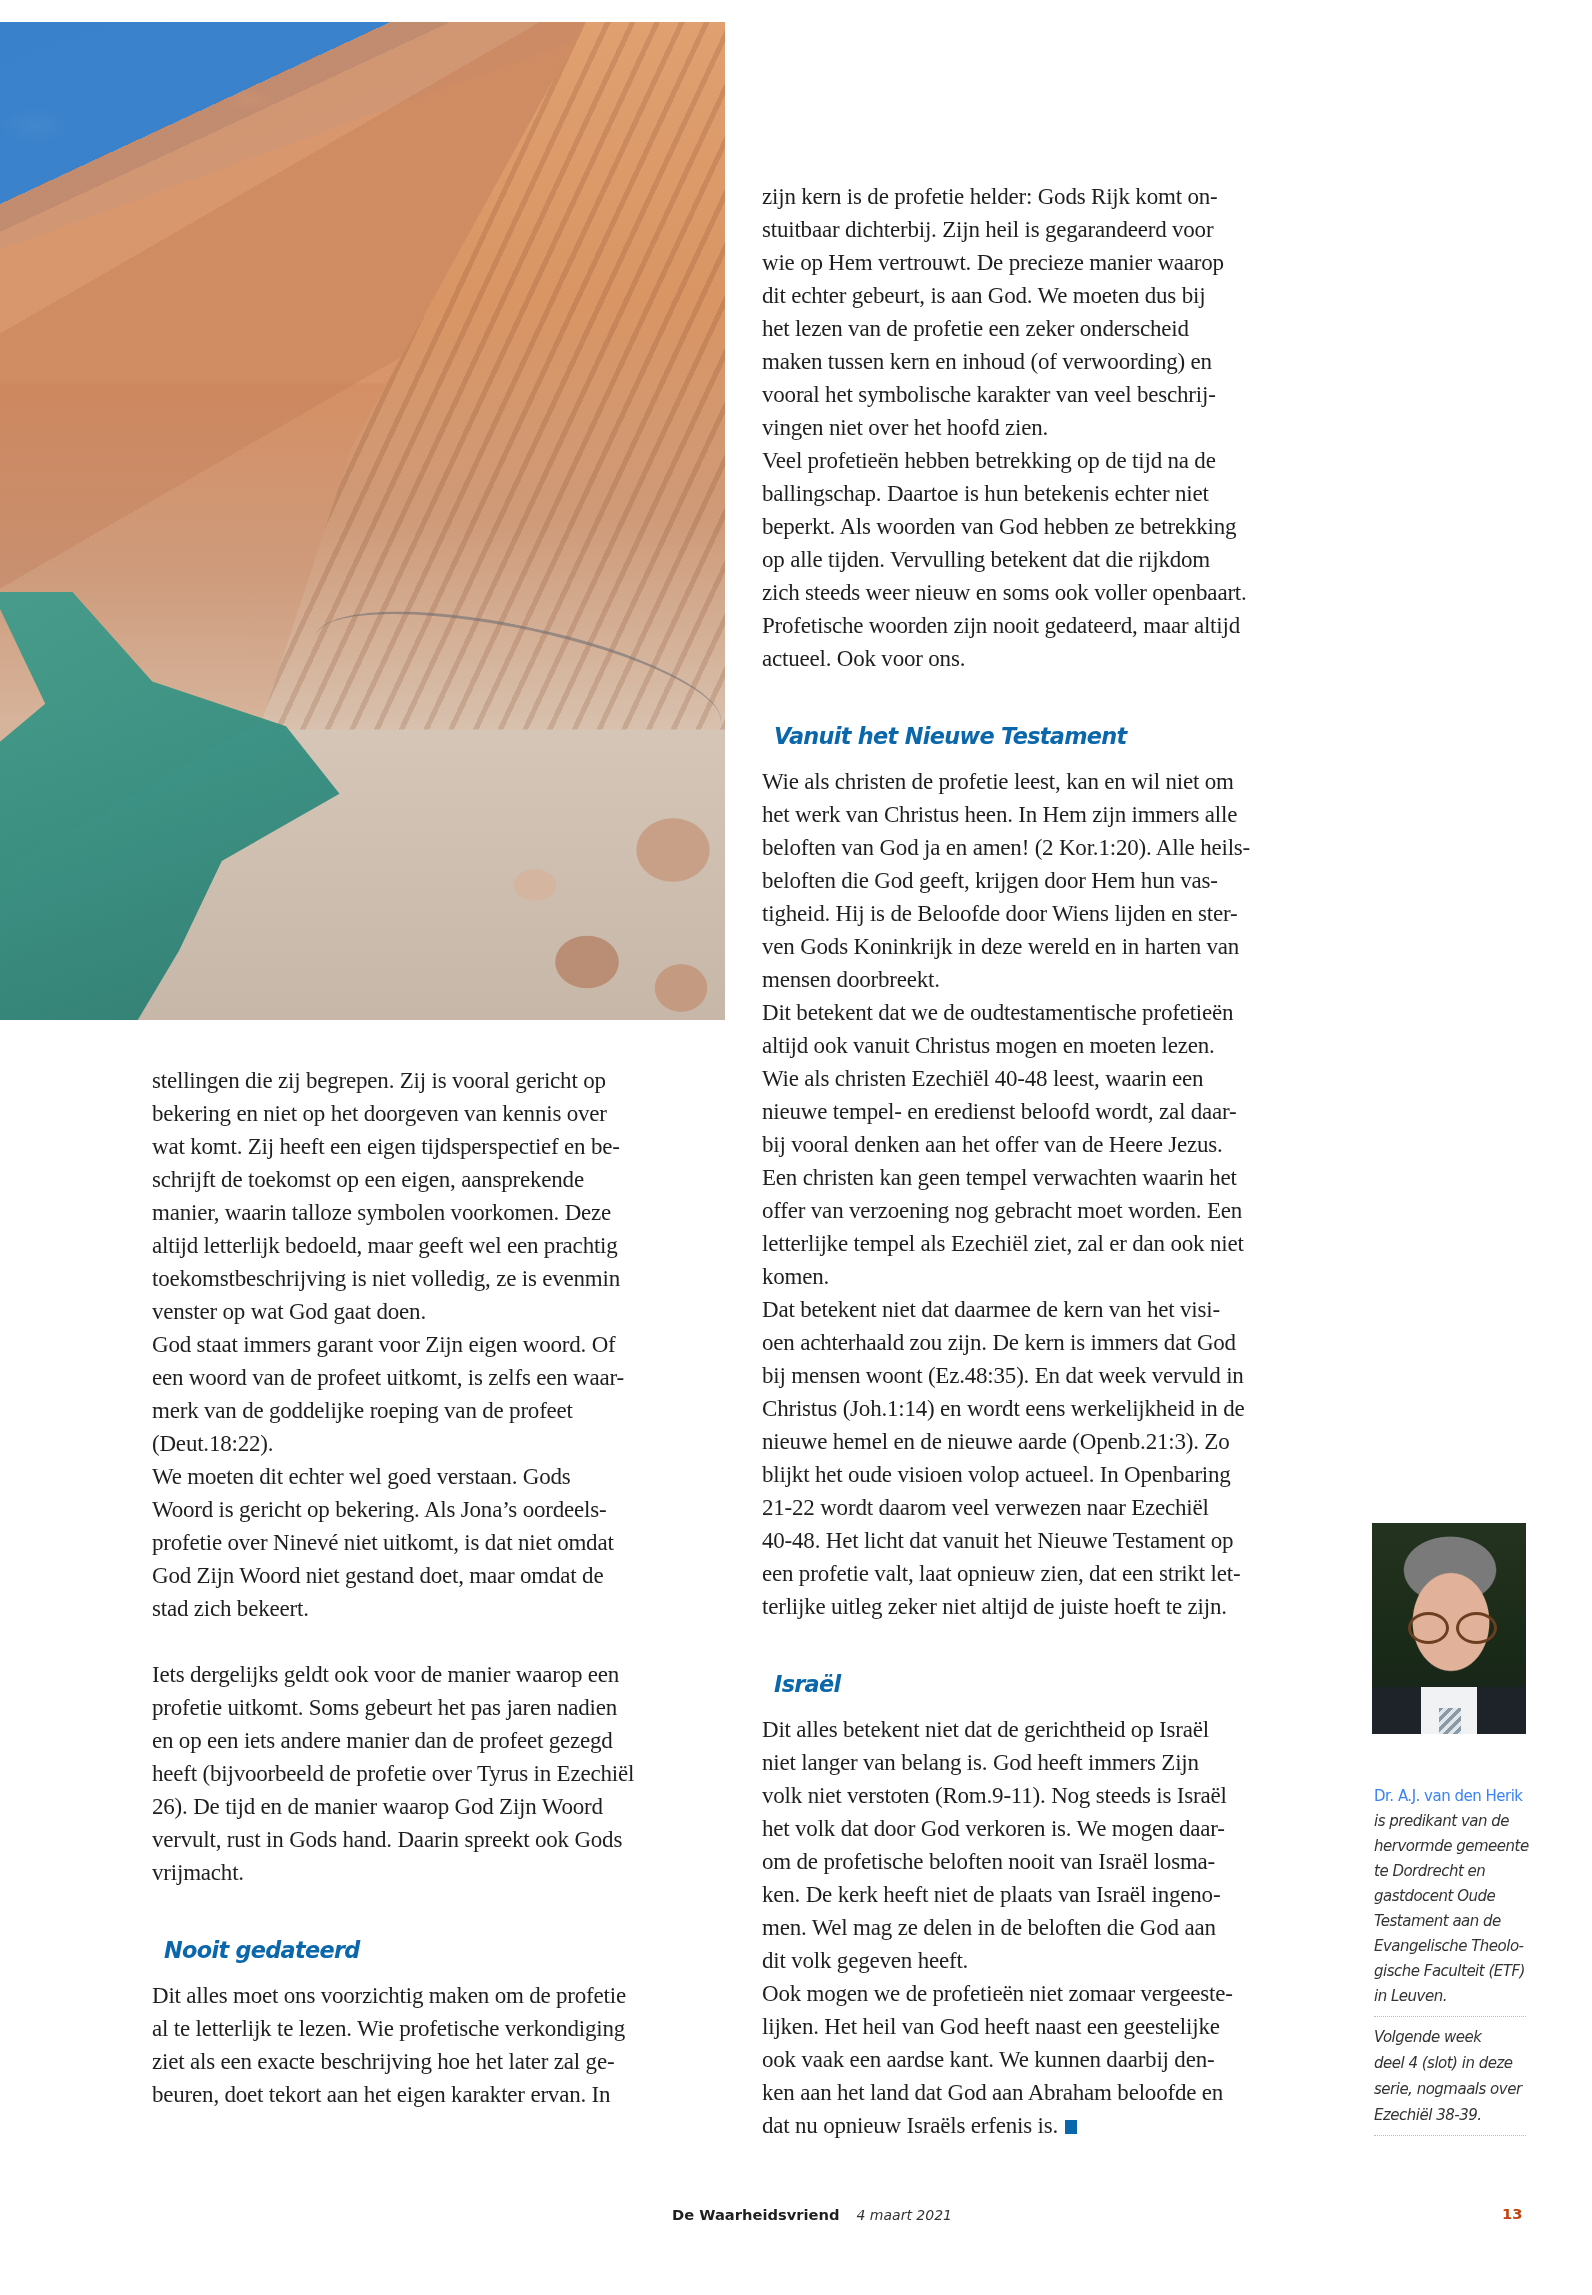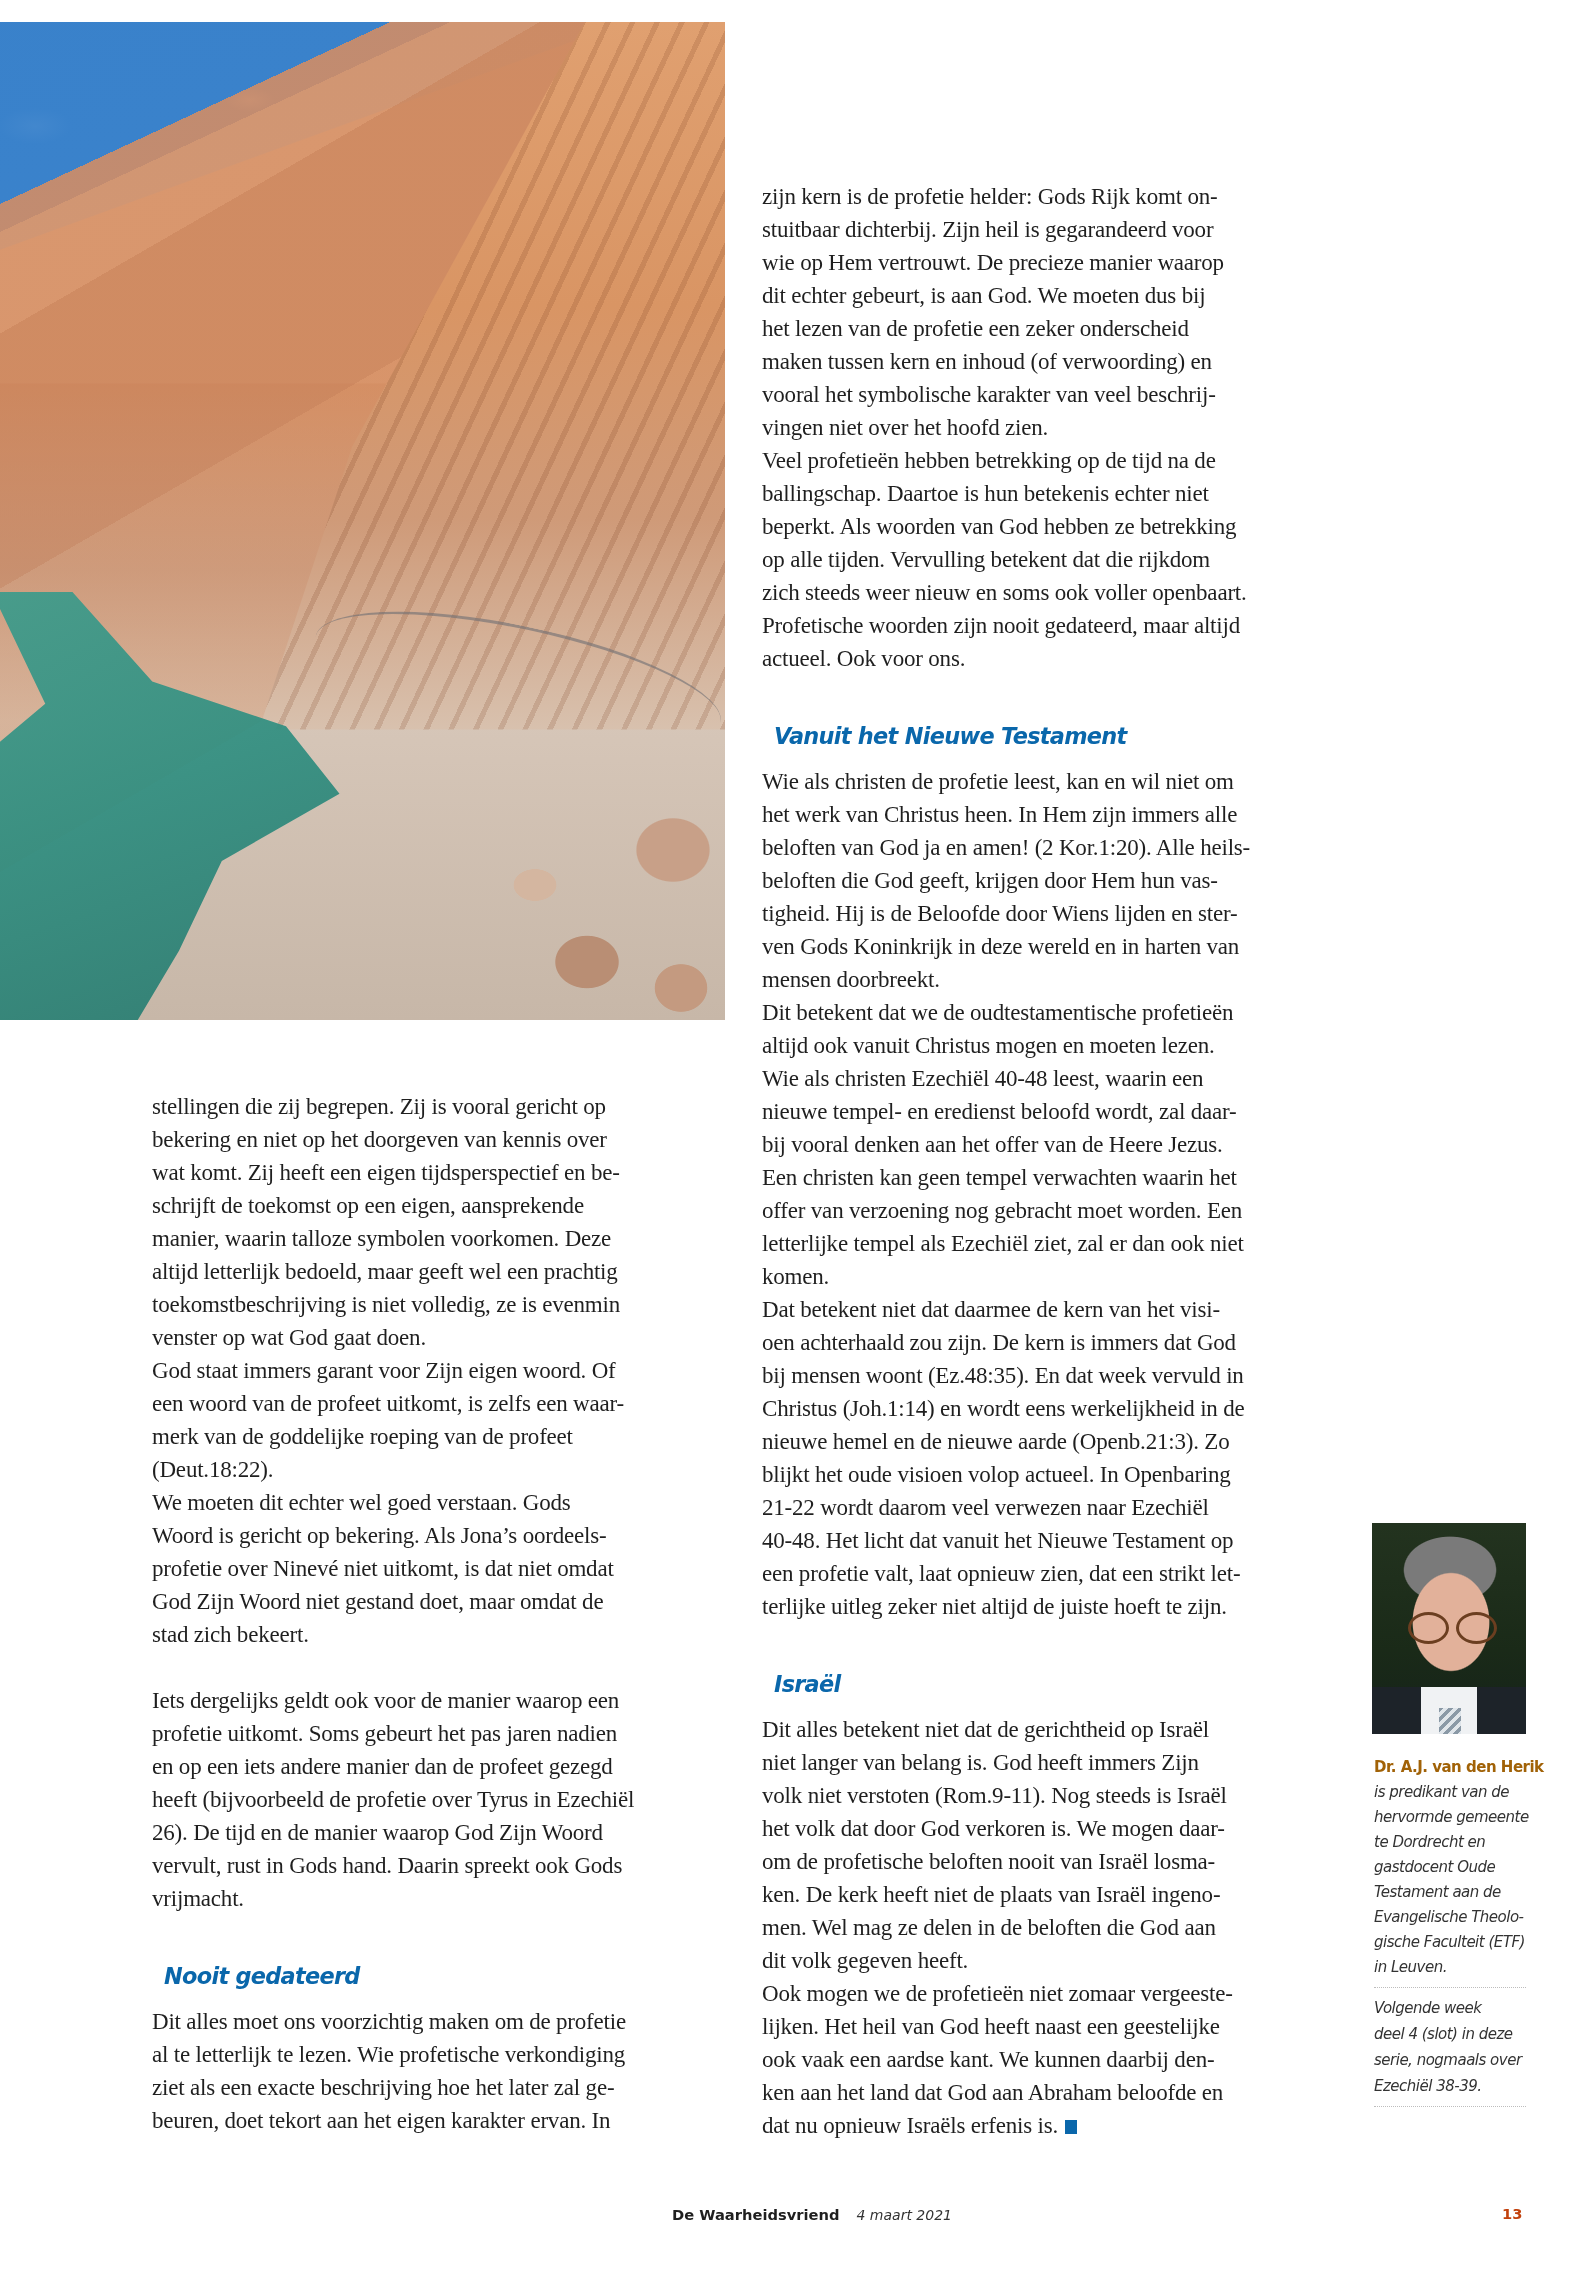--- a/index.html
+++ b/index.html
@@ -62,21 +62,21 @@
   }
   .column p { margin: 0; white-space: nowrap; }
   .column .gap { height: 33px; }
   .column h3 {
     margin: 12px;
     font-family: "DejaVu Sans", "Liberation Sans", sans-serif;
     font-style: italic; font-weight: bold;
     font-size: 22.4px; line-height: 33px;
     color: #0a67ab; letter-spacing: -0.7px;
   }
-  .col-left { left: 152px; top: 1090px; width: 578px; }
+  .col-left { left: 152px; top: 1064px; width: 578px; }
   .col-right { left: 762px; top: 180px; width: 587px; }
 
   .end-mark {
     display: inline-block; width: 12px; height: 14px; background: #0a67ab;
     margin-left: 7px; vertical-align: -0.9px;
   }
 
   .author-photo {
     position: absolute; left: 1372px; top: 1523px; width: 154px; height: 211px;
     background:
@@ -102,21 +102,21 @@
     position: absolute; left: 67px; bottom: 0; width: 22.4px; height: 26px;
     background: repeating-linear-gradient(135deg, #8a99a6 0 3.5px, #dfe5ea 3.5px 7px);
   }
 
   .bio {
     position: absolute; left: 1374px; top: 1755px; width: 152px;
     font-family: "DejaVu Sans", "Liberation Sans", sans-serif;
     font-size: 15px; line-height: 25px; color: #333;
     letter-spacing: -0.5px;
   }
-  .bio .name { font-weight: bold; font-style: normal; color: #a16207; white-space: nowrap; }
+  .bio .name { font-weight: normal; font-style: normal; color: #3b82f6; white-space: nowrap; margin-top: 29px; }
   .bio .role { font-style: italic; }
   .bio .role p, .bio .next p { margin: 0; white-space: nowrap; }
   .bio .divider { border-top: 1.7px dotted #bdbdbd; margin: 7px 0 7px; }
   .bio .next { font-style: italic; line-height: 26px; }
 
   .footer-title {
     position: absolute; left: 672px; top: 2206px;
     font-family: "DejaVu Sans", "Liberation Sans", sans-serif;
     font-size: 14.7px; color: #1f1f1f; white-space: nowrap;
   }

